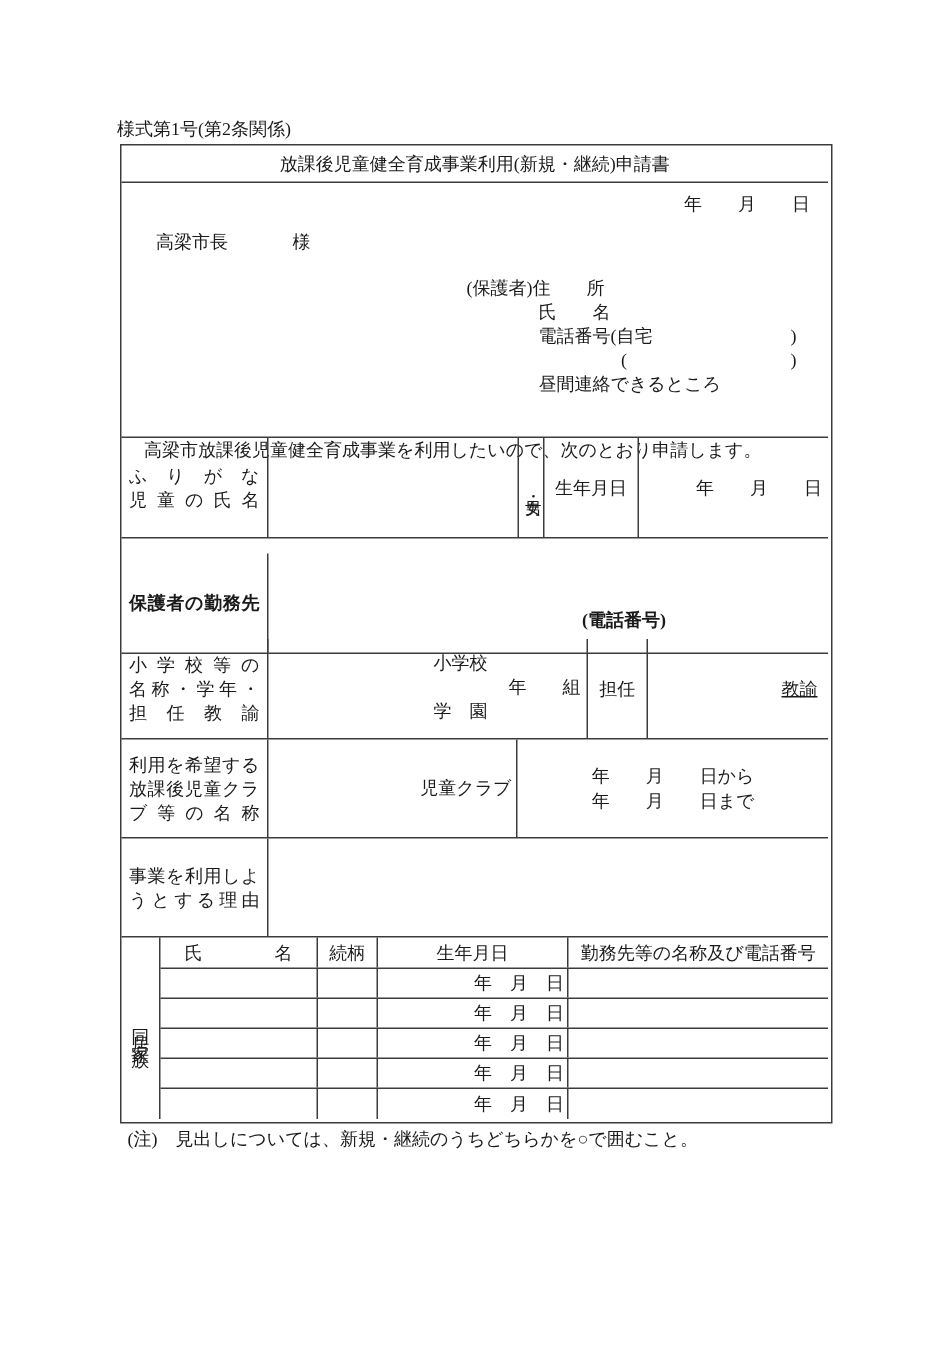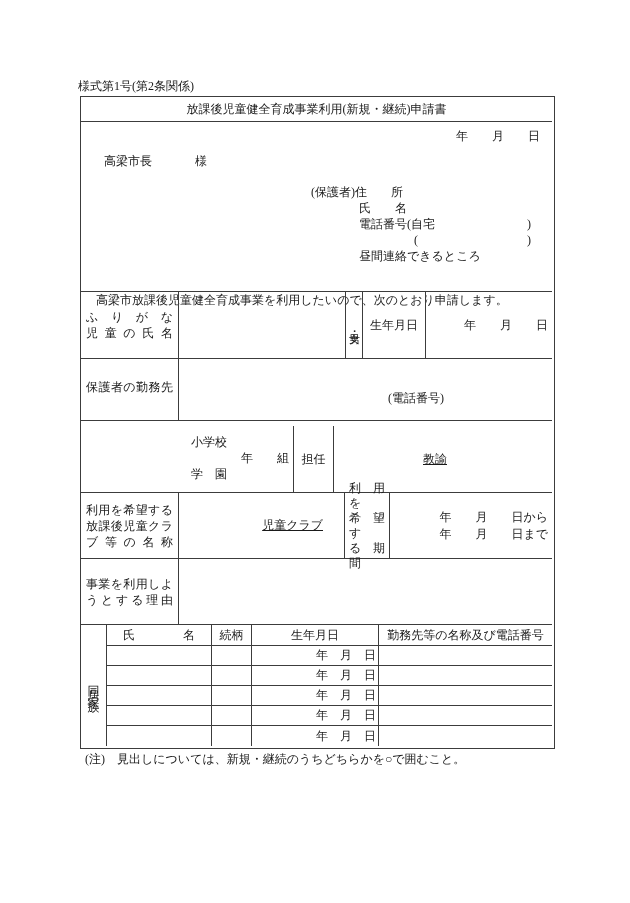--- a/index.html
+++ b/index.html
@@ -10,21 +10,21 @@
   }
   .doc-label { position:absolute; left:78px; top:79px; height:15px; line-height:15px; }
   .box { position:absolute; left:80px; top:96px; width:473px; height:651px; border:1px solid #3c3c3c; box-sizing:content-box; }
   .row { position:absolute; left:0; width:471px; display:flex; box-sizing:border-box; border-bottom:1px solid #3c3c3c; }
   .cell { box-sizing:border-box; border-right:1px solid #3c3c3c; position:relative; }
   .cell.last { border-right:none; }
   .title-row { top:0; height:25px; align-items:center; justify-content:center; }
   .header-block { top:25px; height:170px; }
   .hline { position:absolute; height:15px; line-height:15px; white-space:pre; }
   .r1 { top:195px; height:67px; }
-  .r2 { top:257px; height:67px; }
+  .r2 { top:272px; height:67px;font-weight:bold; }
   .r3 { top:329px; height:67px; }
   .r4 { top:396px; height:66px; }
   .r5 { top:462px; height:66px; }
   .lbl { display:flex; align-items:center; padding:0 5px; }
   .jtext { width:100%; white-space:pre-line; text-align:justify; text-align-last:justify; line-height:16px; }
   .c { display:flex; align-items:center; justify-content:center; }
   .r-al { display:flex; align-items:center; justify-content:flex-end; }
   .vtext { writing-mode:vertical-rl; }
   .sex-cell { display:flex; align-items:center; justify-content:center; font-size:11px; }
   .fam-label-cell { position:absolute; left:0; top:528px; width:26px; height:121px; box-sizing:border-box; border-right:1px solid #3c3c3c; display:flex; align-items:center; justify-content:center; }
@@ -94,43 +94,43 @@
         </div>
       <div class="cell last" style="width:373px;">
         <div style="position:absolute; left:209px; right:4px; top:37px; height:15px; line-height:15px; display:flex; justify-content:flex-start;">
           <span>(電話番号</span>
             <span>)</span>
         </div>
       </div>
     </div>
 
     <div class="row r3">
+      <div class="cell lbl" style="width:98px;">
+          <div class="jtext">小学校等の
+名称・学年・
+担任教諭</div>
+        </div>
       <div class="cell" style="width:213px;">
         <span class="school-span" style="left:110px; top:9px;">小学校</span>
         <span class="school-span" style="right:4px; top:25px;">年　　組</span>
         <span class="school-span" style="left:110px; top:41px;">学　園</span>
       </div>
       <div class="cell c" style="width:40px;">
           <span>担任</span>
         </div>
       <div class="cell last r-al" style="width:120px; padding-right:7px;text-decoration:underline;">教諭</div>
     </div>
 
     <div class="row r4">
       <div class="cell lbl" style="width:98px;">
           <div class="jtext">利用を希望する
 放課後児童クラ
 ブ等の名称</div>
         </div>
-      <div class="cell r-al" style="width:166px; padding-right:21px;text-decoration:underline;">児童クラブ</div>
-      <div class="cell lbl" style="width:45px; padding:0 4px;">
-          <div class="jtext" style="line-height:15px;">利用を
-希望す
-る期間</div>
-        </div>
+      <div class="cell r-al" style="width:166px; padding-right:3px;">児童クラブ</div>
       <div class="cell last r-al" style="width:162px; padding-right:4px;">
           <div class="prelines">年　　月　　日から
 年　　月　　日まで</div>
         </div>
     </div>
 
     <div class="row r5">
       <div class="cell lbl" style="width:98px;">
           <div class="jtext">事業を利用しよ
 うとする理由</div>

